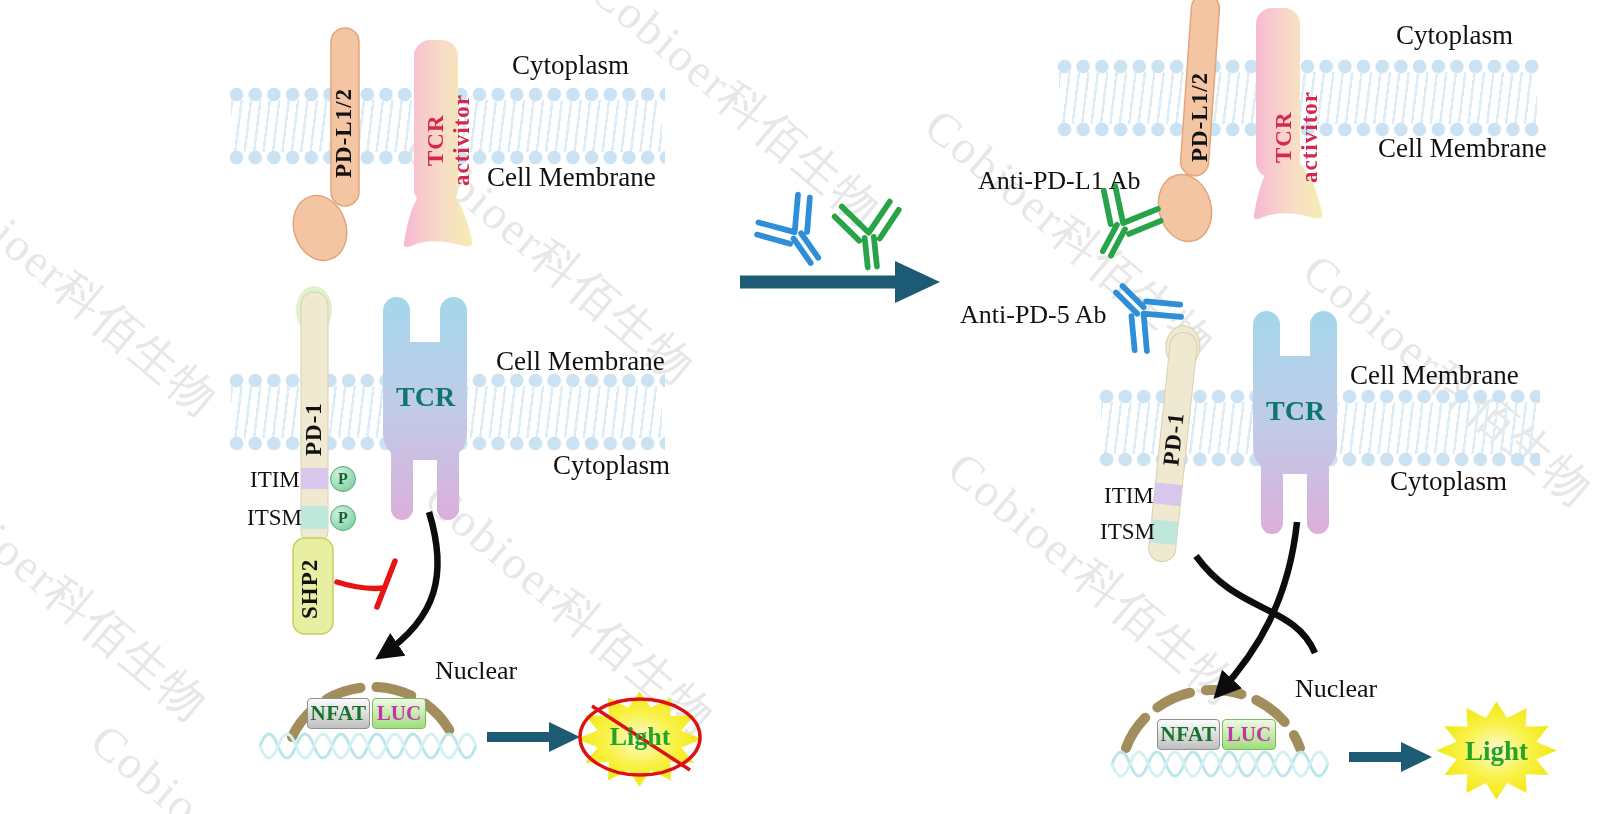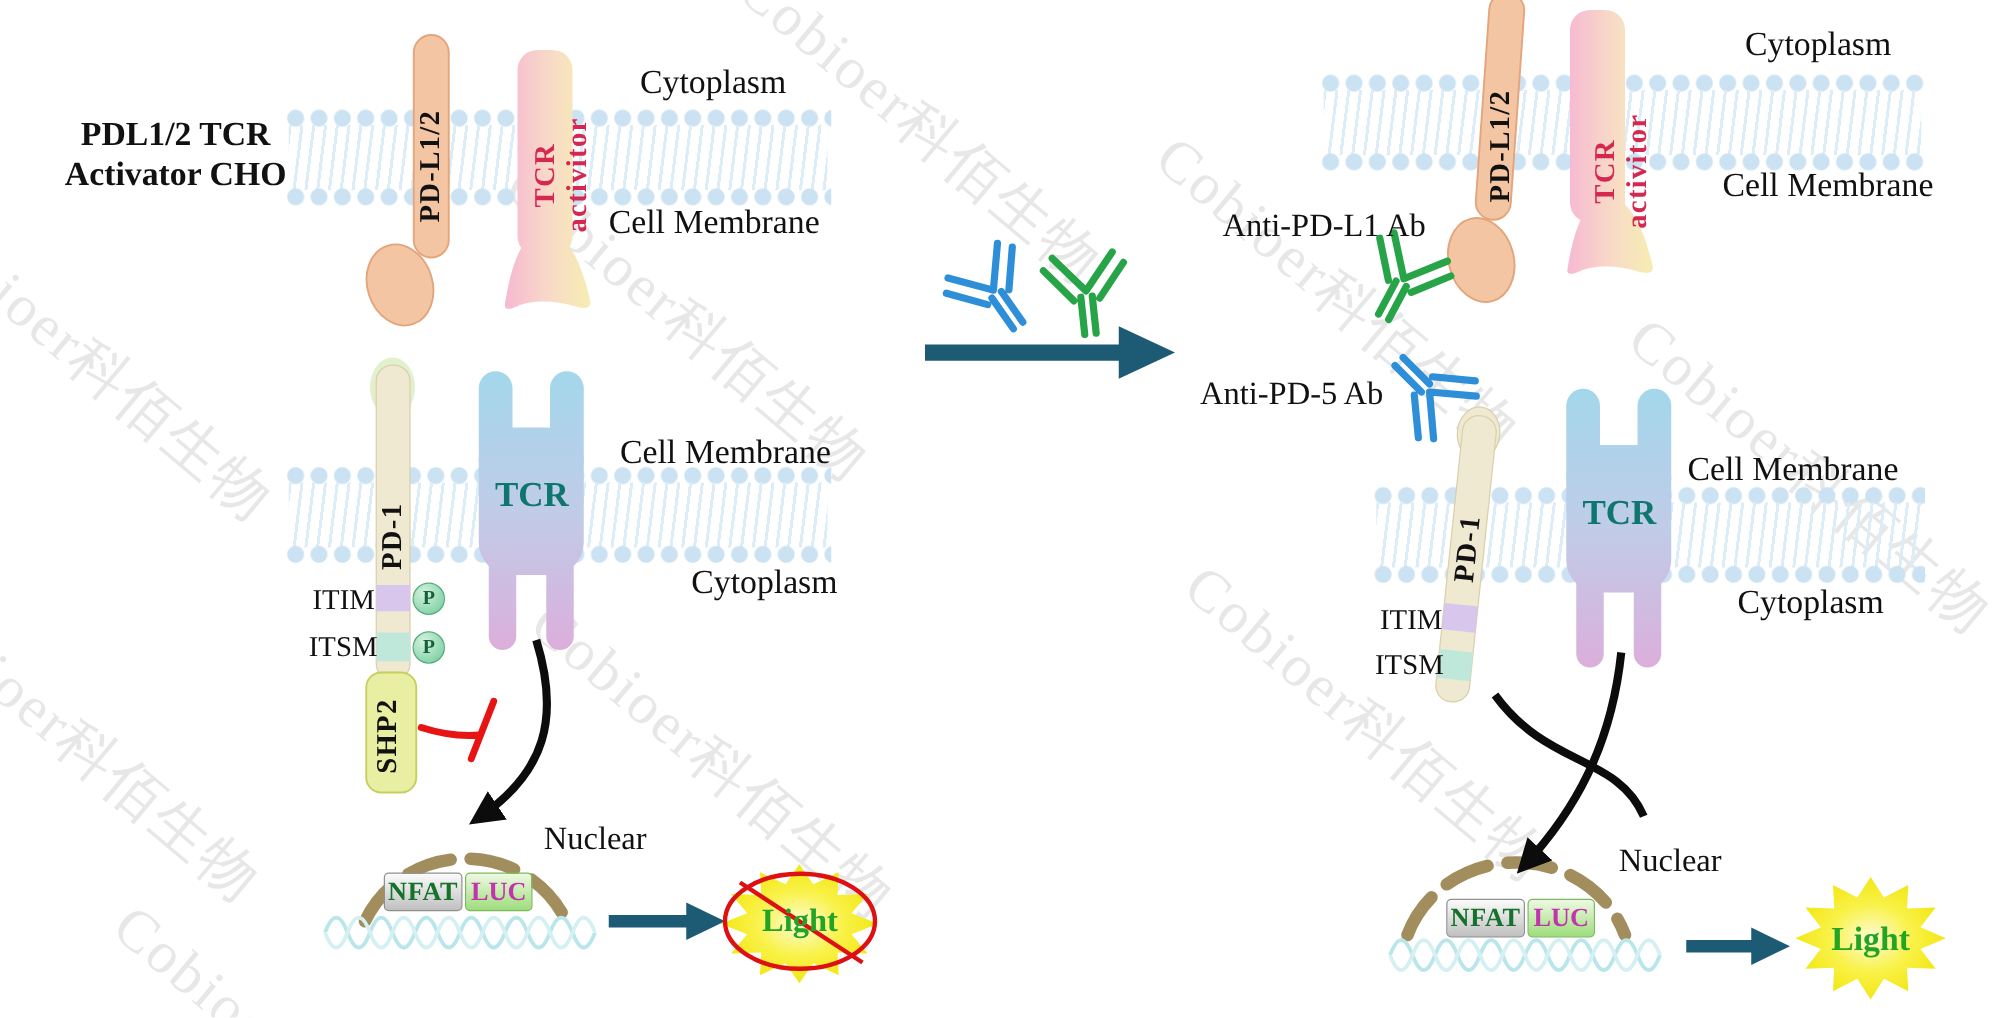--- a/index.html
+++ b/index.html
@@ -209,22 +209,20 @@
     <use href="#ab" xlink:href="#ab" stroke="#27a348" transform="translate(869,235) rotate(-6) scale(1.15)"></use>
     <use href="#ab" xlink:href="#ab" stroke="#27a348" transform="translate(1122,225) rotate(28) scale(1.15)"></use>
     <use href="#ab" xlink:href="#ab" stroke="#2e8fd8" transform="translate(1142,312) rotate(135) scale(1.15)"></use>
 
     <g stroke="#dd1111" stroke-width="3.5" fill="none">
       <ellipse cx="640" cy="737" rx="60" ry="38"></ellipse>
       <line x1="592" y1="706" x2="690" y2="770"></line>
     </g>
   </svg>
 
-  <div class="lbl bold" style="left:38px;top:92px;width:205px">PDL1/2 TCR
-Activator CHO</div>
   <div class="lbl" style="left:512px;top:50px">Cytoplasm</div>
   <div class="lbl" style="left:487px;top:162px">Cell Membrane</div>
   <div class="vtext" style="left:331px;top:60px;width:28px;height:145px">PD-L1/2</div>
   <div class="vtext crimson" style="left:423px;top:66px;width:28px;height:148px">TCR activitor</div>
   <div class="lbl" style="left:496px;top:346px">Cell Membrane</div>
   <div class="lbl" style="left:553px;top:450px">Cytoplasm</div>
   <div class="vtext" style="left:301px;top:382px;width:27px;height:95px">PD-1</div>
   <div class="lbl maroon" style="left:396px;top:380px">TCR</div>
   <div class="lbl small" style="left:250px;top:466px">ITIM</div>
   <div class="lbl small" style="left:247px;top:504px">ITSM</div>

